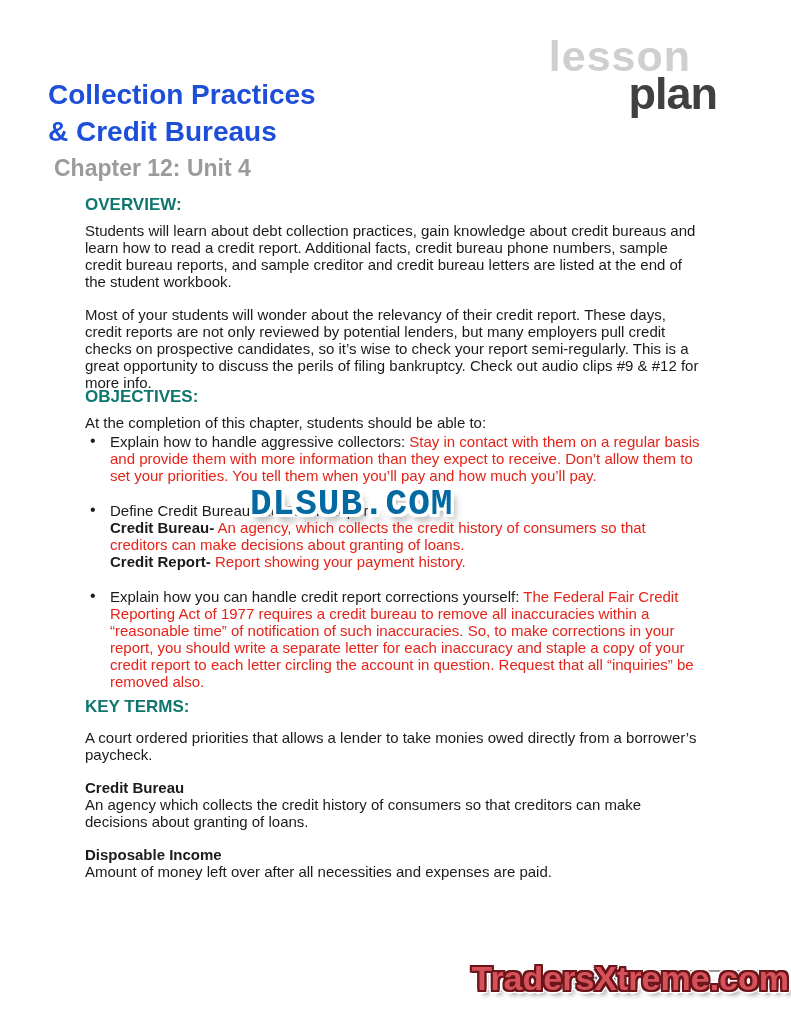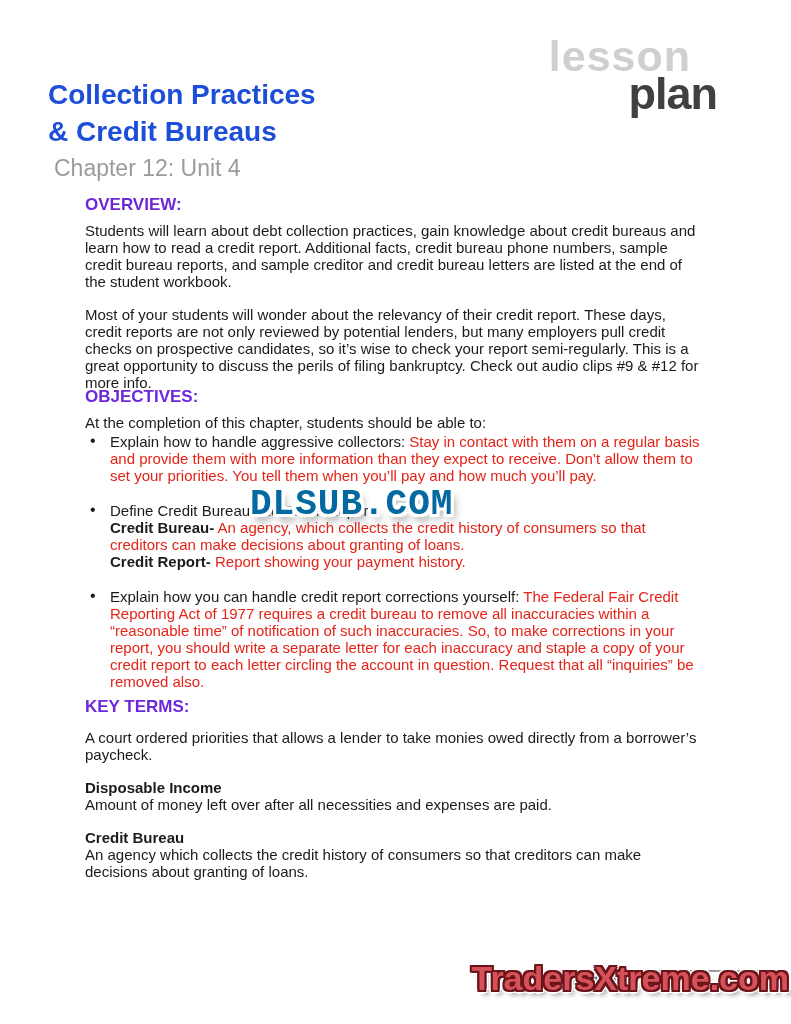--- a/index.html
+++ b/index.html
@@ -31,28 +31,28 @@
     font-size: 43px; font-weight: bold; color: #cfcfcf; letter-spacing: 1px;
   }
   .brand-plan {
     position: absolute; top: 68px; right: 74px; z-index: 4;
     font-size: 45px; font-weight: bold; color: #404040; letter-spacing: -1px;
   }
 
   
   .title-block { position: absolute; left: 48px; top: 76px; }
   .title-line { font-size: 28px; font-weight: bold; color: #1d4ed8; line-height: 37px; }
-  .subtitle { font-size: 23px; font-weight: normal; color: #9b9b9b; margin: 5px 0 0 6px; }
+  .subtitle { font-size: 23px; font-weight: bold; color: #9b9b9b; margin: 5px 0 0 6px; }
 
   
   .sec { position: absolute; left: 85px; width: 620px; font-size: 15px; line-height: 17px; }
   .sec-overview  { top: 196px; }
   .sec-objectives{ top: 388px; }
   .sec-keyterms  { top: 698px; }
-  h2.section-h { font-size: 17px; font-weight: bold; color: #6d28d9; margin: 0 0 9px 0; }
+  h2.section-h { font-size: 17px; font-weight: bold; color: #0f766e; margin: 0 0 9px 0; }
   .sec-keyterms h2.section-h { margin-bottom: 14px; }
   .para { margin: 0 0 16px 0; }
   .intro { margin: 0 0 2px 0; }
   .red { color: #e52318; }
   .b { font-weight: bold; }
 
   ul.bullets { list-style: none; margin: 0; padding: 0; }
   ul.bullets li { position: relative; padding-left: 25px; margin-bottom: 18px; }
   ul.bullets li::before { content: "\2022"; position: absolute; left: 5px; top: -1px; font-size: 16px; color: #1b1b1b; }
 
@@ -128,26 +128,26 @@
       <li><span>Explain how you can handle credit report corrections yourself: </span><span class="red">The Federal Fair Credit Reporting Act of 1977 requires a credit bureau to remove all inaccuracies within a “reasonable time” of notification of such inaccuracies.  So, to make corrections in your report, you should write a separate letter for each inaccuracy and staple a copy of your credit report to each letter circling the account in question.  Request that all “inquiries” be removed also.</span></li>
     </ul>
   </section>
 
   <section class="sec sec-keyterms">
     <h2 class="section-h">KEY TERMS:</h2>
     <div class="term-block">
       <div class="term-def">A court ordered priorities that allows a lender to take monies owed directly from a borrower’s paycheck.</div>
     </div>
     <div class="term-block">
+      <div class="term-name">Credit Bureau</div>
+      <div class="term-def">An agency which collects the credit history of consumers so that creditors can make decisions about granting of loans.</div>
+    </div>
+    <div class="term-block">
       <div class="term-name">Disposable Income</div>
       <div class="term-def">Amount of money left over after all necessities and expenses are paid.</div>
-    </div>
-    <div class="term-block">
-      <div class="term-name">Credit Bureau</div>
-      <div class="term-def">An agency which collects the credit history of consumers so that creditors can make decisions about granting of loans.</div>
     </div>
   </section>
 
   <div class="wm-center">DLSUB.COM</div>
 
   <div class="fp-line"></div>
   <div class="fp-peace">peace</div>
 
   <div class="wm-bottom">TradersXtreme.com</div>
 

